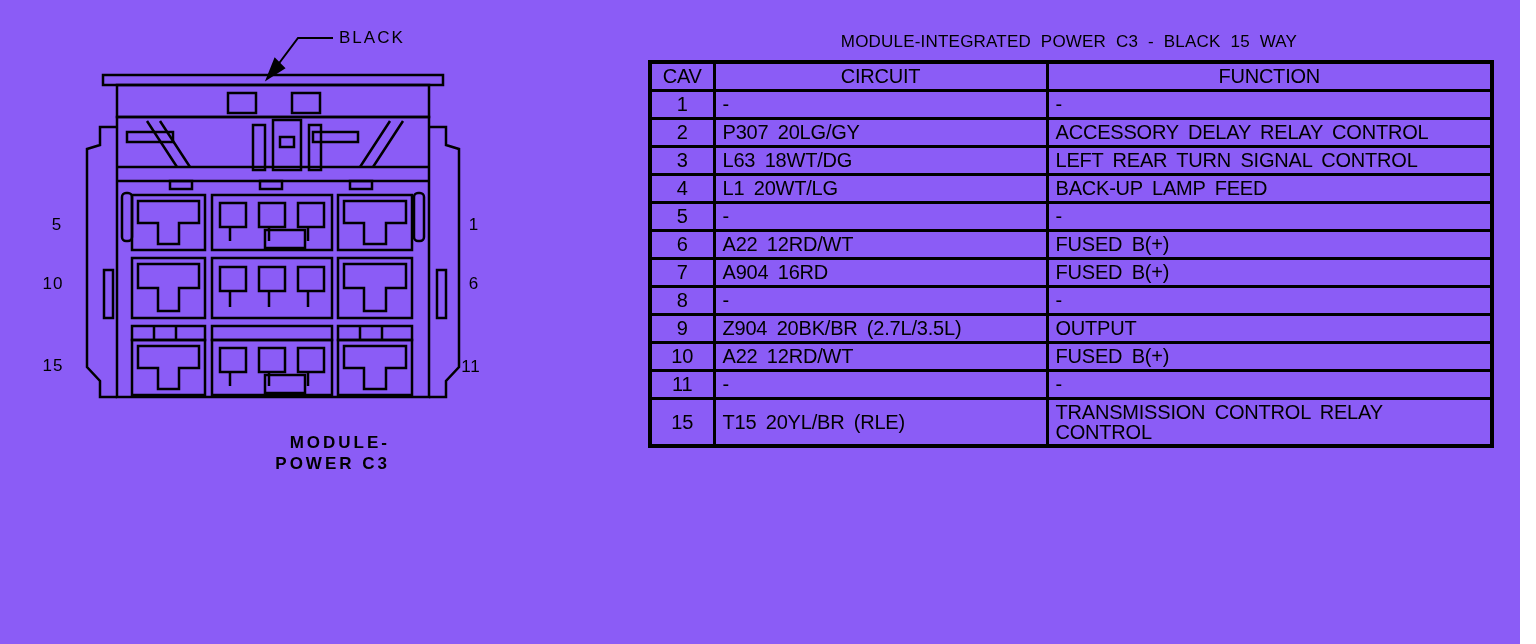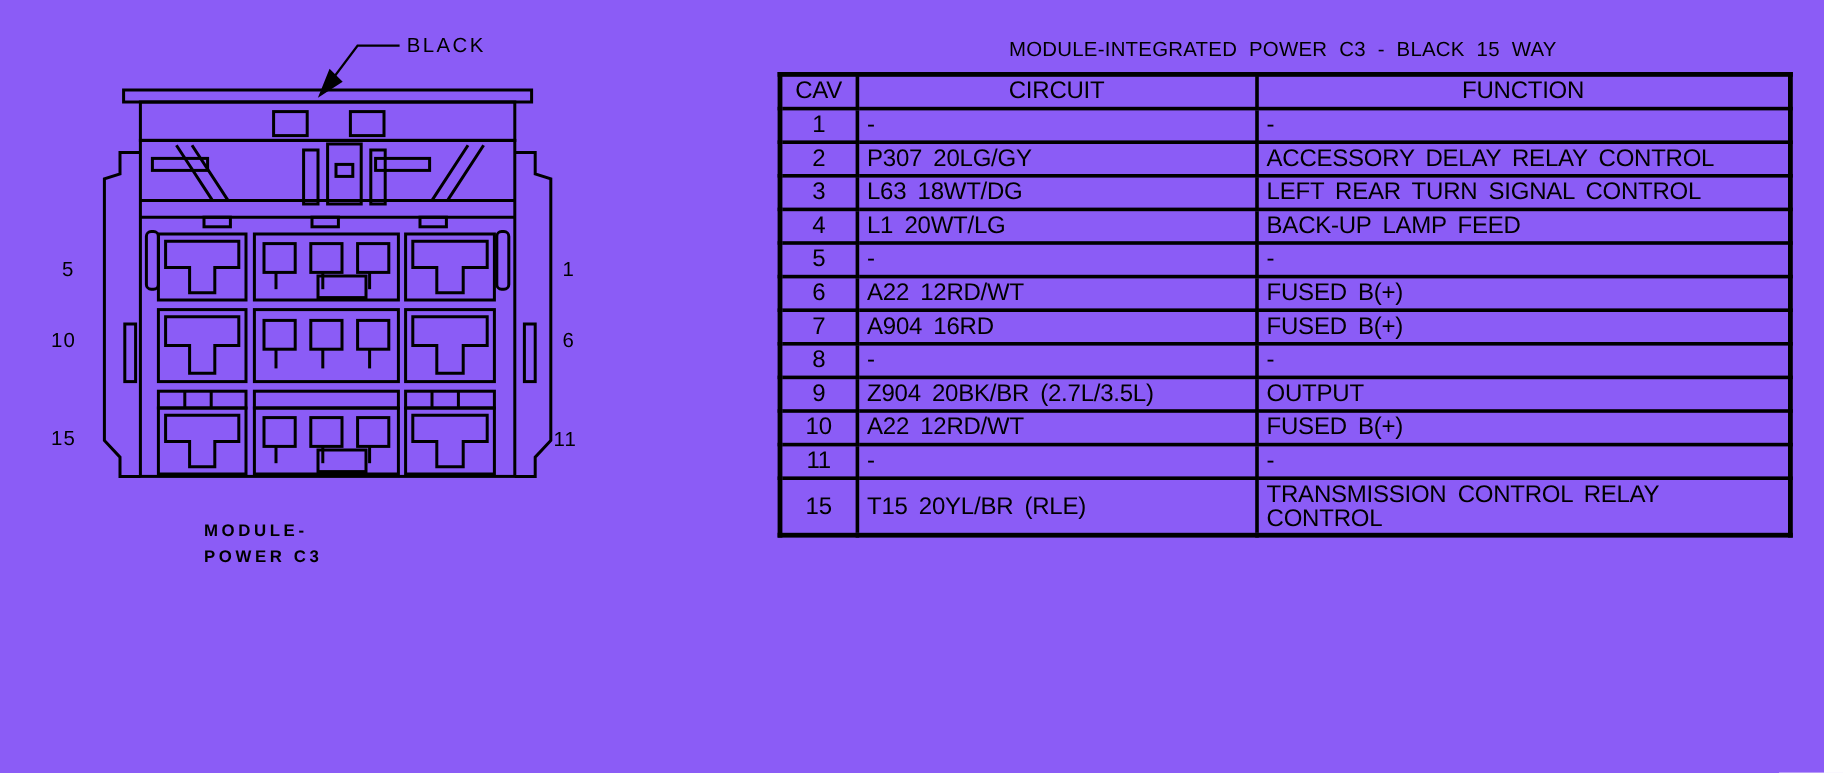--- a/index.html
+++ b/index.html
@@ -18,21 +18,21 @@
     font-size: 17px; letter-spacing: 1px;
   }
   .pin-5  { left: 44px;  top: 215px; }
   .pin-10 { left: 40px;  top: 274px; }
   .pin-15 { left: 40px;  top: 356px; }
   .pin-1  { left: 461px; top: 215px; }
   .pin-6  { left: 461px; top: 274px; }
   .pin-11 { left: 458px; top: 357px; }
   .connector-caption {
     position: absolute; left: 170px; top: 432px; width: 220px;
-    text-align: left; font-weight: bold; font-size: 14px;
+    text-align: right; font-weight: bold; font-size: 17px;
     letter-spacing: 3px; line-height: 21px;
   }
 
   
   .table-title {
     position: absolute; left: 648px; top: 32px; width: 842px;
     text-align: center; font-size: 17px; letter-spacing: 0.2px; word-spacing: 5px;
     white-space: nowrap;
   }
   .pinout-table {

